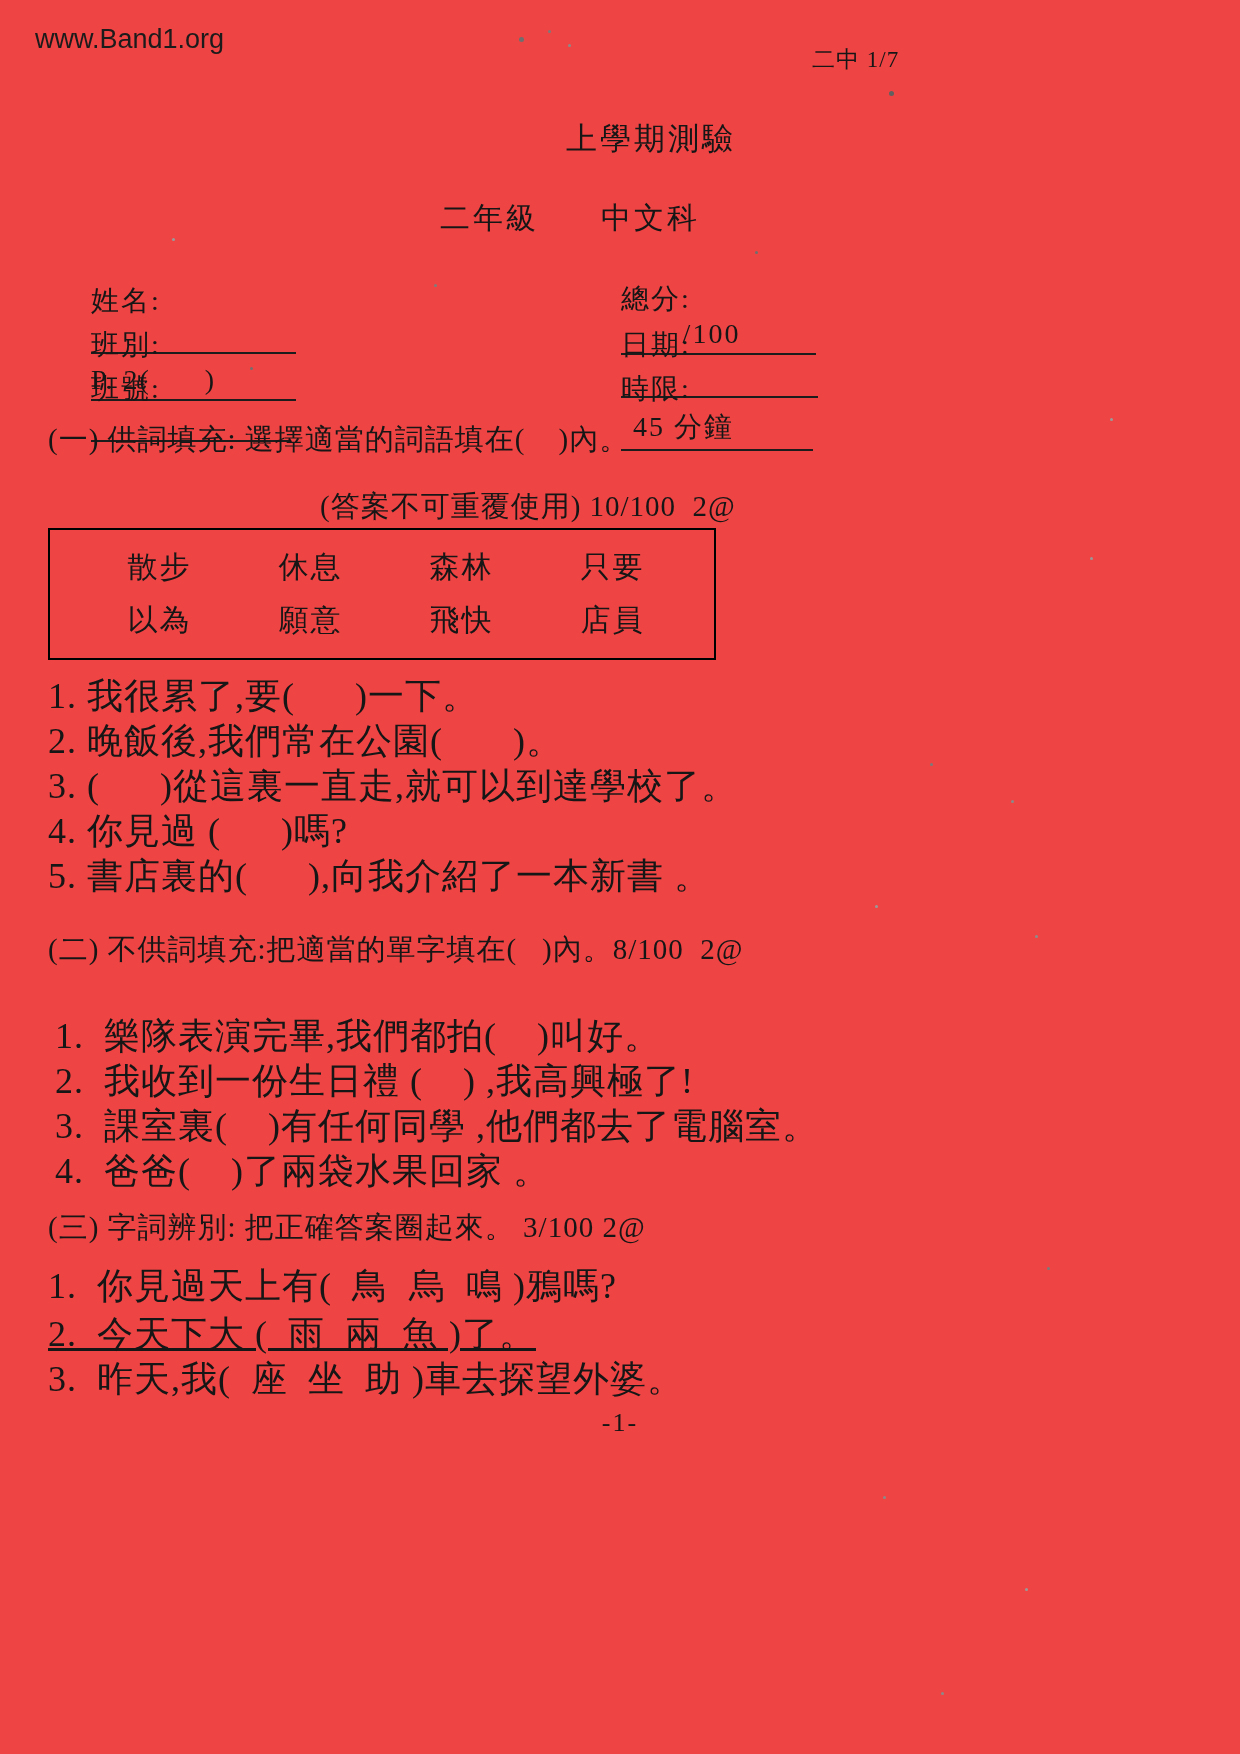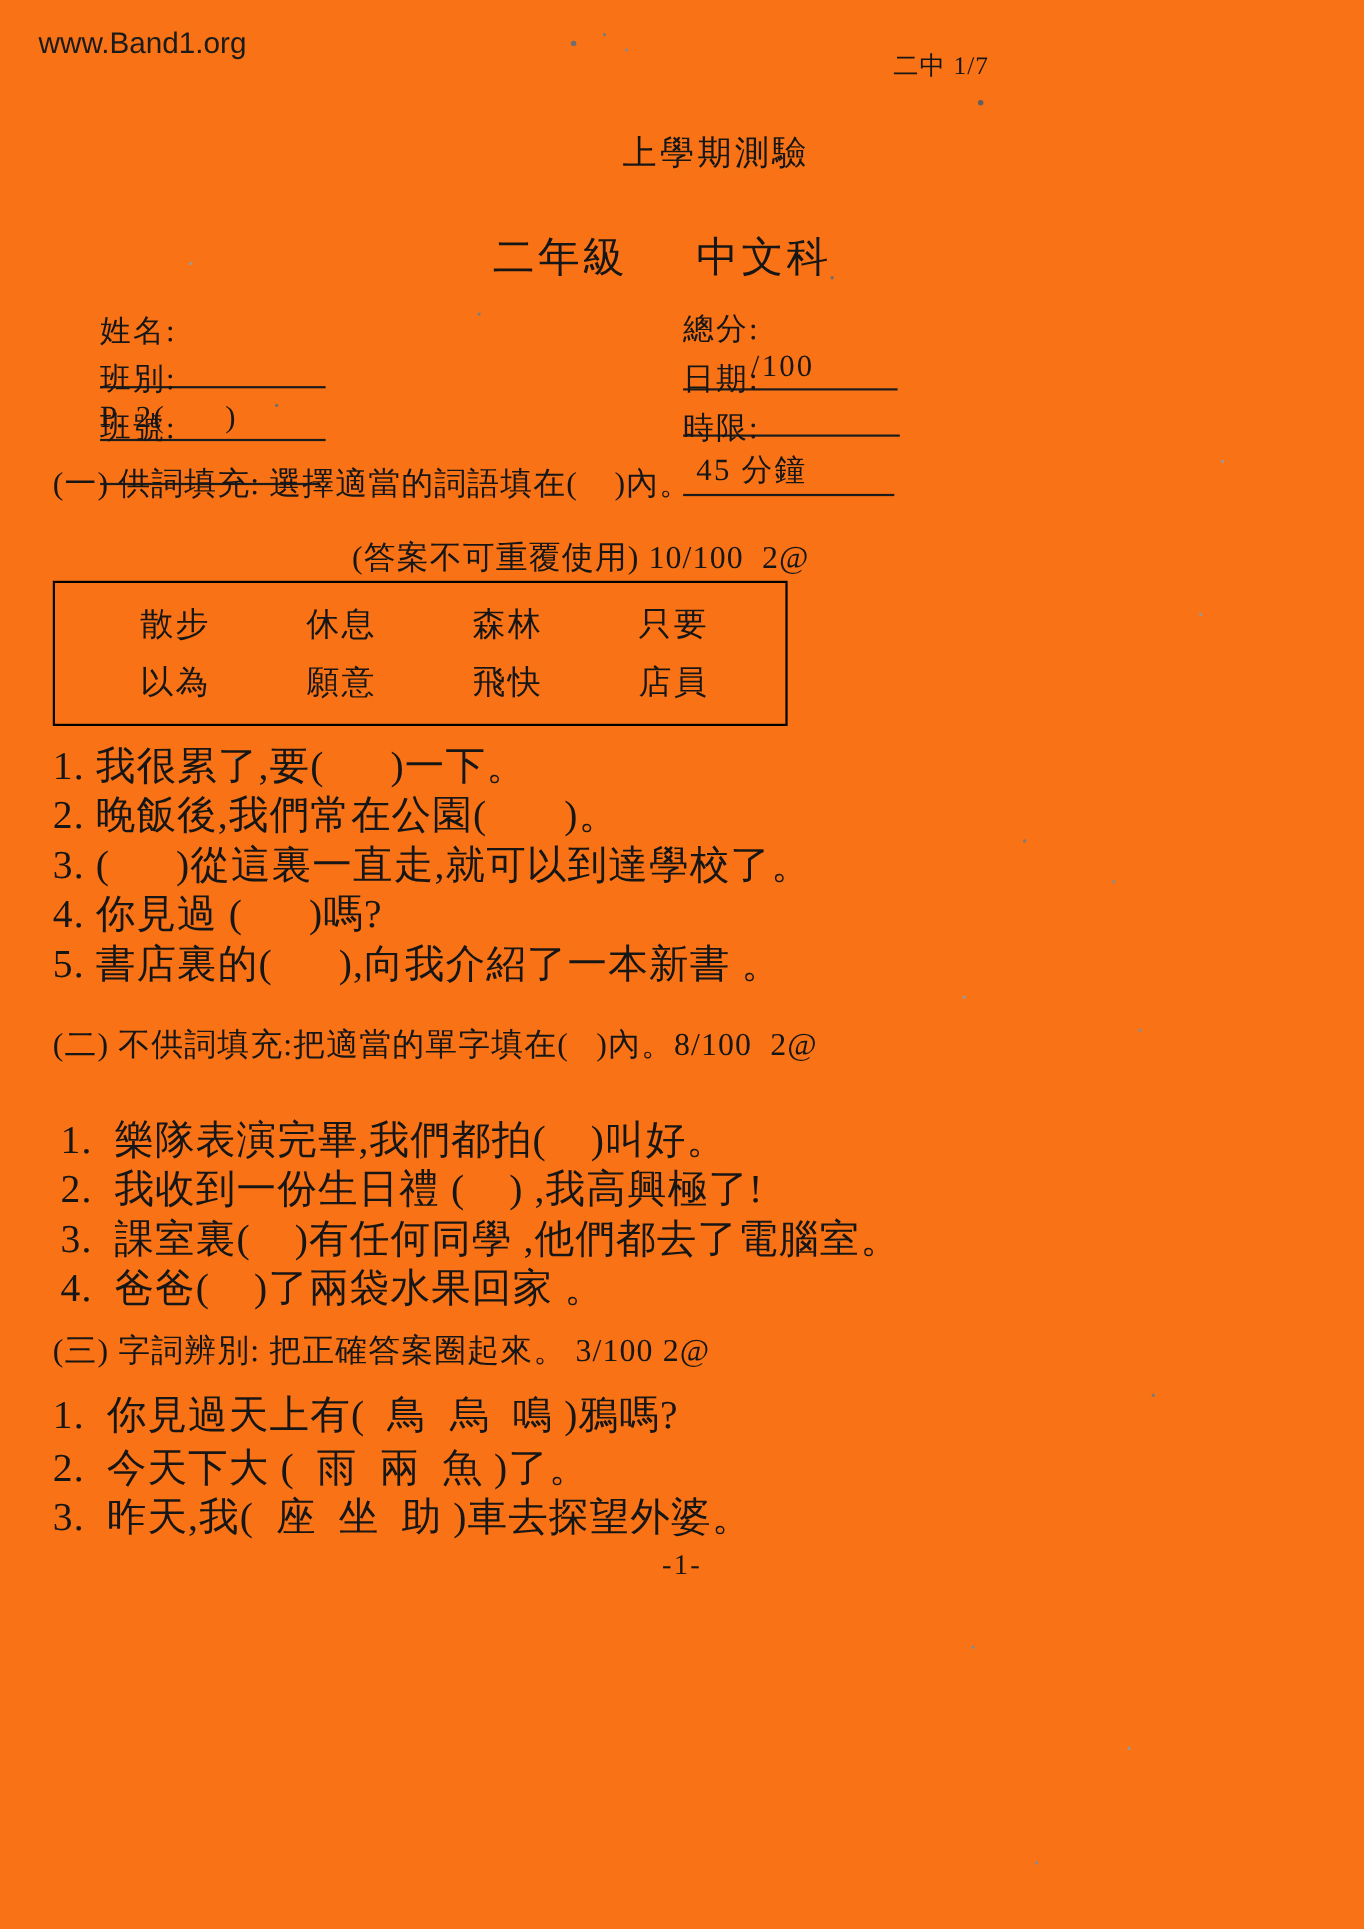--- a/index.html
+++ b/index.html
@@ -1,34 +1,34 @@
 <!DOCTYPE html>
 <html><head>
 <meta charset="utf-8">
 <style>
   * { box-sizing: border-box; }
   html, body { margin: 0; padding: 0; background: #ffffff; }
   .page {
     position: relative;
     width: 1240px;
     height: 1754px;
-    background: #f97316;
+    background: #ef4444;
     font-family: "Liberation Serif", "DejaVu Serif", serif;
     color: #161616;
     overflow: hidden;
   }
   .abs { position: absolute; white-space: pre; }
   .site {
     font-family: "Liberation Sans", "DejaVu Sans", sans-serif;
     font-size: 27px;
     color: #1b1b1b;
   }
   .code { font-size: 23px; letter-spacing: 1px; }
   .h-title { font-size: 31px; letter-spacing: 3px; }
-  .h-sub   { font-size: 38px; letter-spacing: 3px; }
+  .h-sub   { font-size: 30px; letter-spacing: 3px; }
   .h-sub .subject { margin-left: 62px; }
   .form-line { font-size: 28px; letter-spacing: 2px; }
   .blank {
     display: inline-block;
     border-bottom: 2px solid #1c1c1c;
     height: 14px;
     vertical-align: -9px;
   }
   .blank-text {
     display: inline-block;
@@ -140,18 +140,18 @@
   <div class="abs q" style="left:48px; top:852px;">5. 書店裏的(      ),向我介紹了一本新書 。</div>
 
   <div class="abs sec-heading" style="left:48px; top:930px;">(二) 不供詞填充:把適當的單字填在(   )內。8/100  2@</div>
   <div class="abs q" style="left:55px; top:1012px;">1.  樂隊表演完畢,我們都拍(    )叫好。</div>
   <div class="abs q" style="left:55px; top:1057px;">2.  我收到一份生日禮 (    ) ,我高興極了!</div>
   <div class="abs q" style="left:55px; top:1102px;">3.  課室裏(    )有任何同學 ,他們都去了電腦室。</div>
   <div class="abs q" style="left:55px; top:1147px;">4.  爸爸(    )了兩袋水果回家 。</div>
 
   <div class="abs sec-heading" style="left:48px; top:1208px;">(三) 字詞辨別: 把正確答案圈起來。 3/100 2@</div>
   <div class="abs q" style="left:48px; top:1262px;">1.  你見過天上有(  鳥  烏  鳴 )鴉嗎?</div>
-  <div class="abs q" style="left:48px; top:1310px;">2.  今天下大 (  雨  兩  魚 )了。</div>
+  <div class="abs q" style="left:48px; top:1310px;text-decoration:underline;">2.  今天下大 (  雨  兩  魚 )了。</div>
   <div class="abs q" style="left:48px; top:1355px;">3.  昨天,我(  座  坐  助 )車去探望外婆。</div>
 
   <div class="abs footer" style="left:0; right:0; top:1408px; white-space:normal;">-1-</div>
 
 </div>
 
 </body></html>

